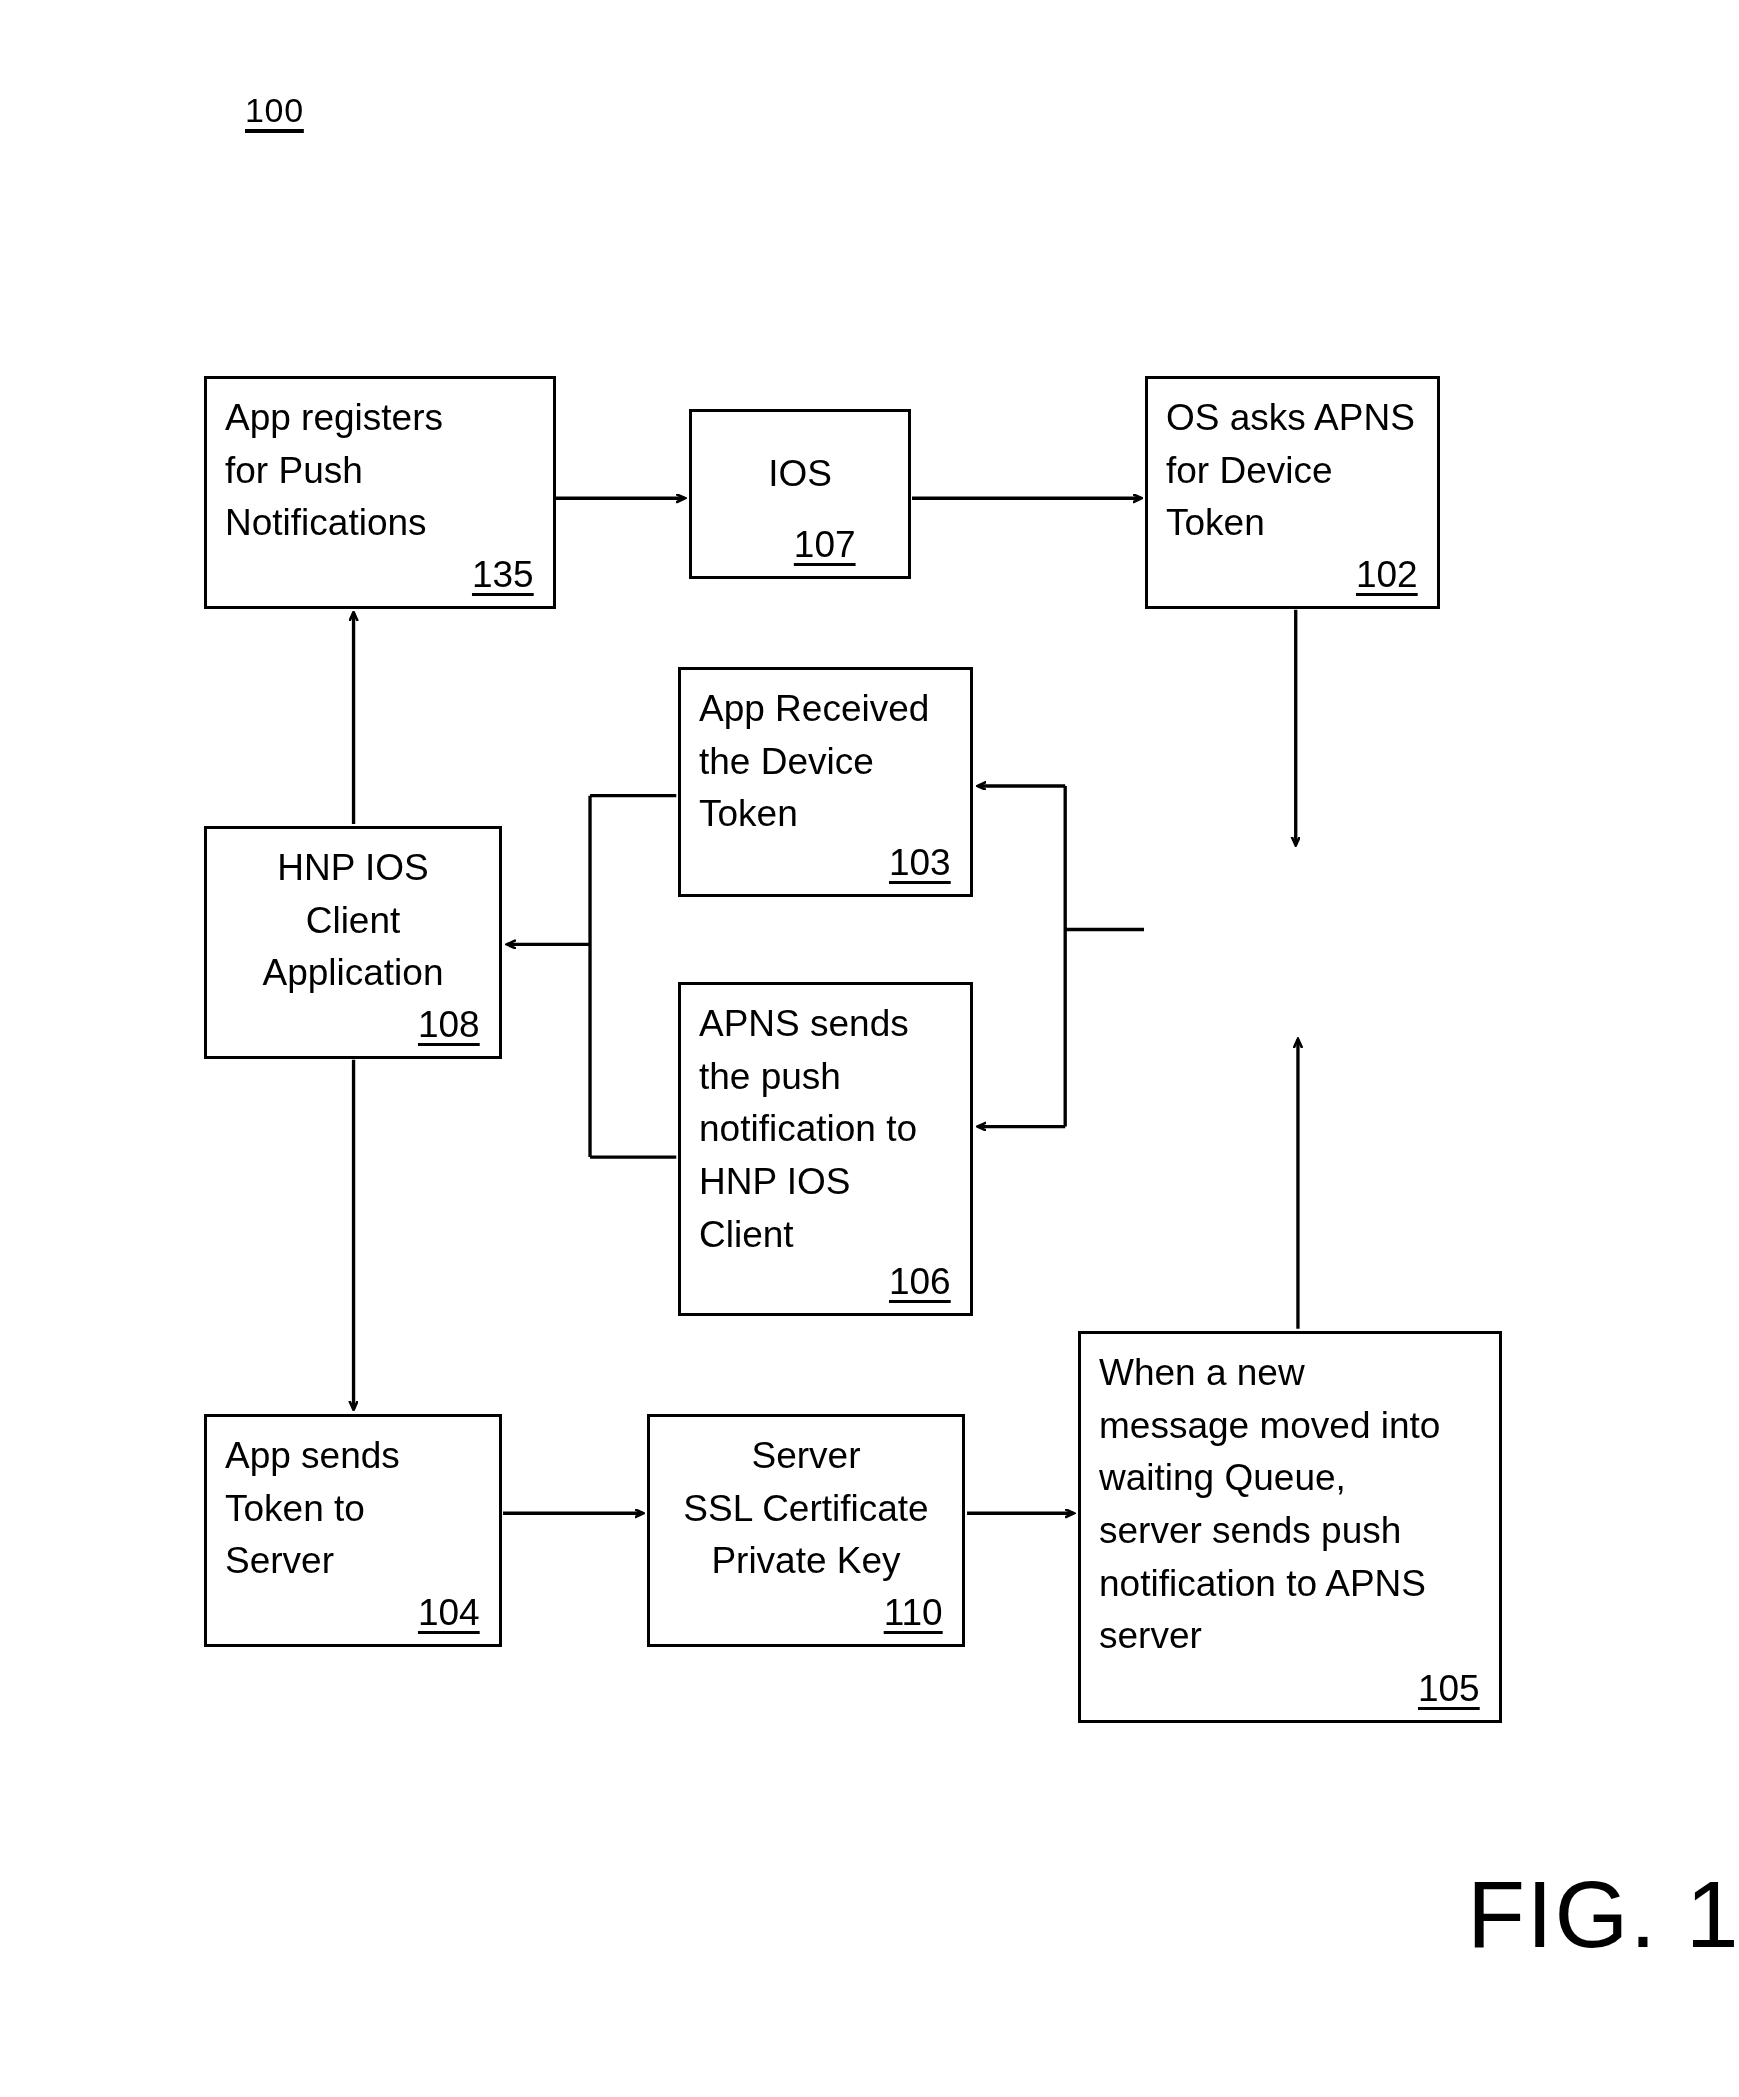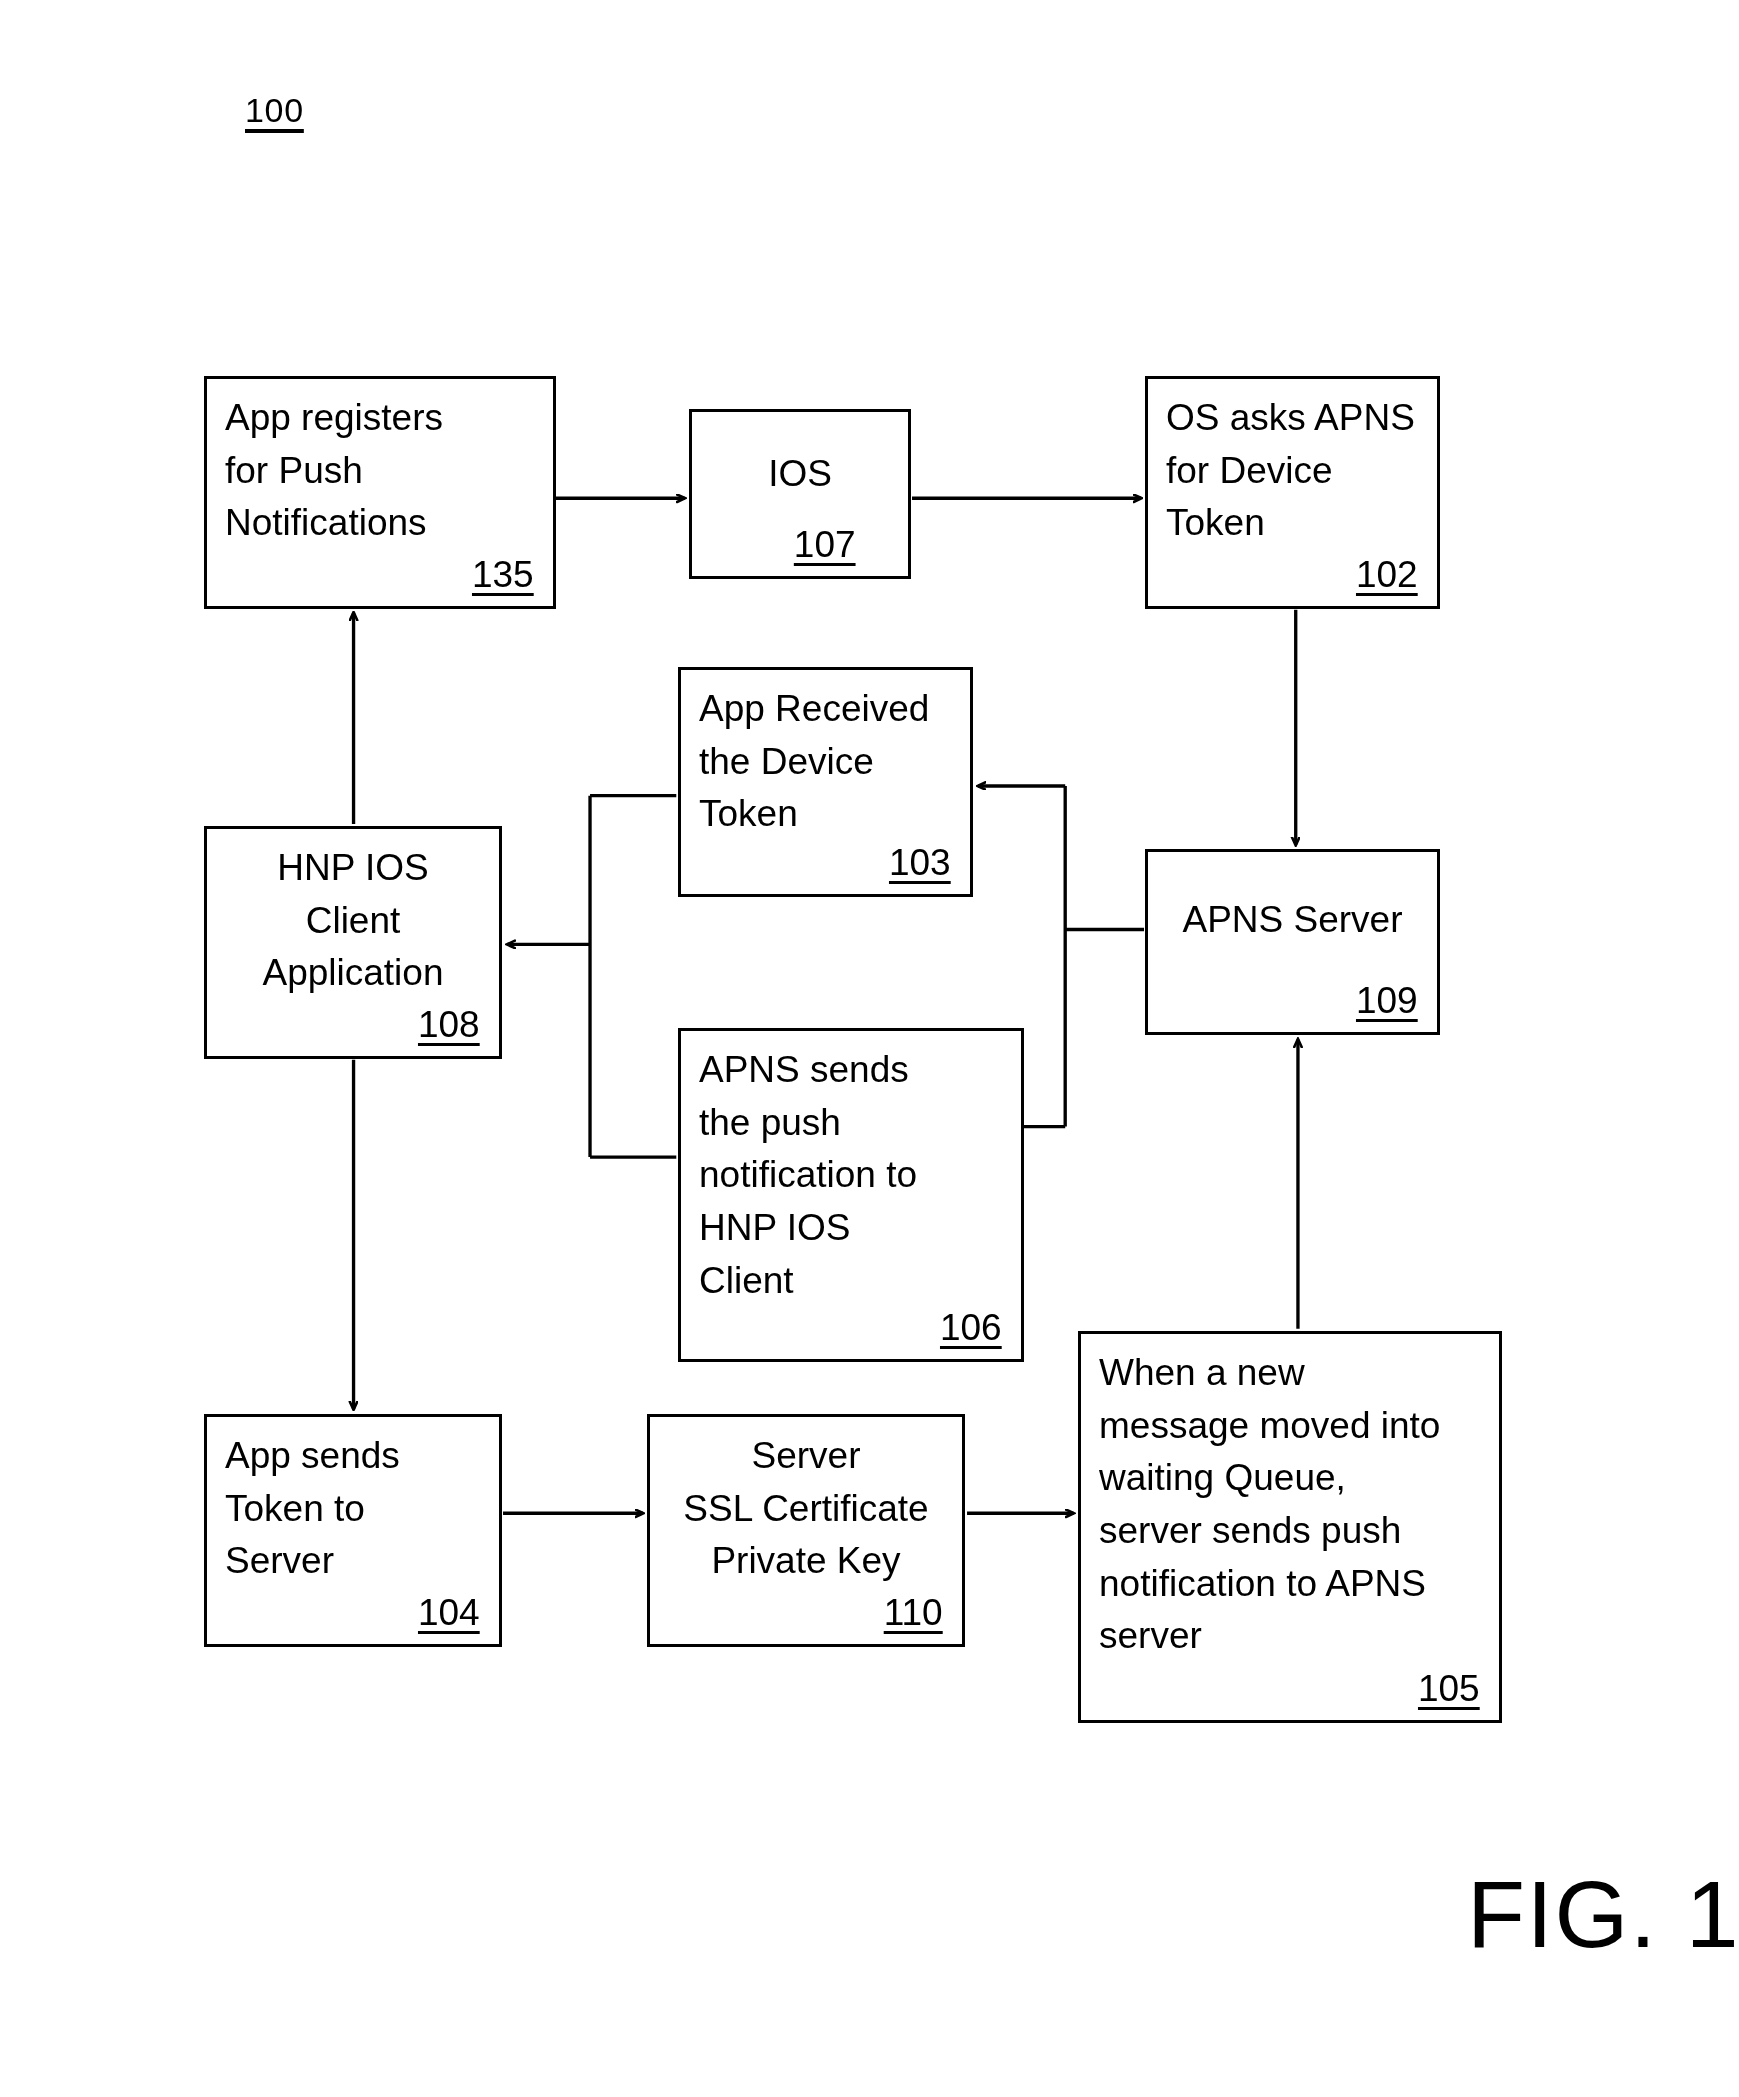--- a/index.html
+++ b/index.html
@@ -164,28 +164,22 @@
 
   <div class="node-box" style="left:204px; top:826px; width:298px; height:233px;">
     <div class="node-inner center-mode">
       <div class="node-text center-mode">HNP IOS
 Client
 Application</div>
     </div>
     <div class="node-ref">108</div>
   </div>
 
-  <div class="node-box" style="left:1145px; top:849px; width:295px; height:186px;">
-    <div class="node-inner center-mode vcenter" style="padding-bottom:57px;">
-      <div class="node-text center-mode">APNS Server</div>
-    </div>
-    <div class="node-ref">109</div>
-  </div>
-
-  <div class="node-box" style="left:678px; top:1028px; width:346px; height:334px;">
+
+  <div class="node-box" style="left:678px; top:982px; width:295px; height:334px;">
     <div class="node-inner left-mode">
       <div class="node-text left-mode">APNS sends
 the push
 notification to
 HNP IOS
 Client</div>
     </div>
     <div class="node-ref">106</div>
   </div>
 

